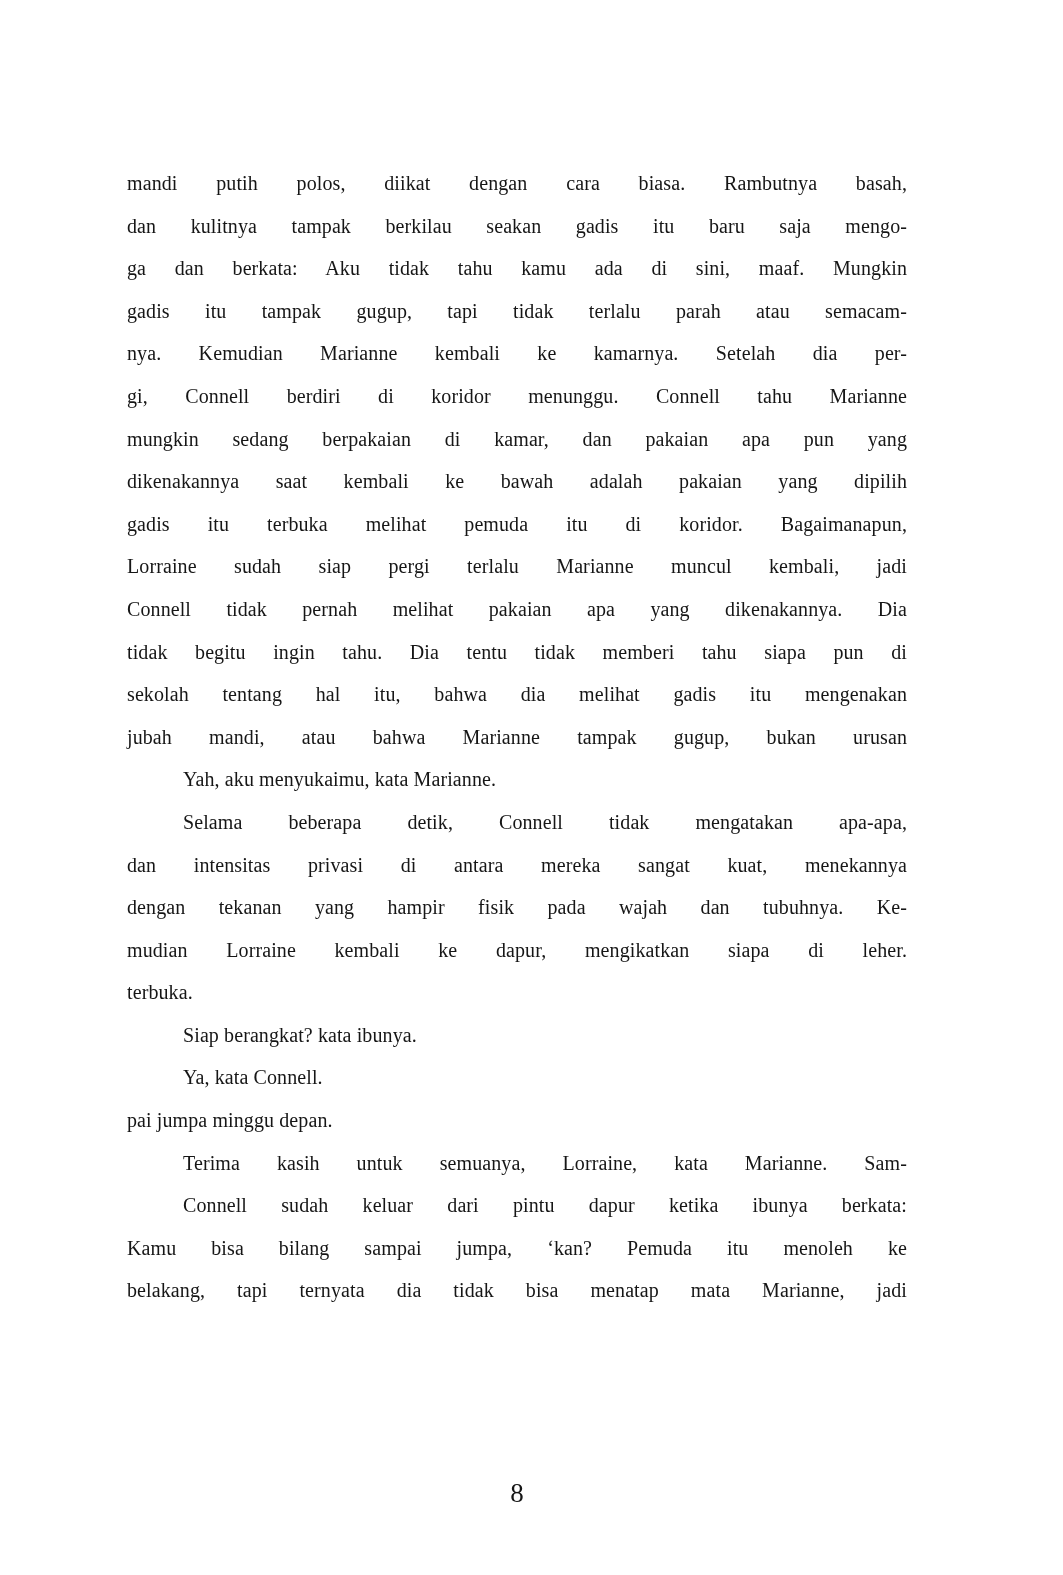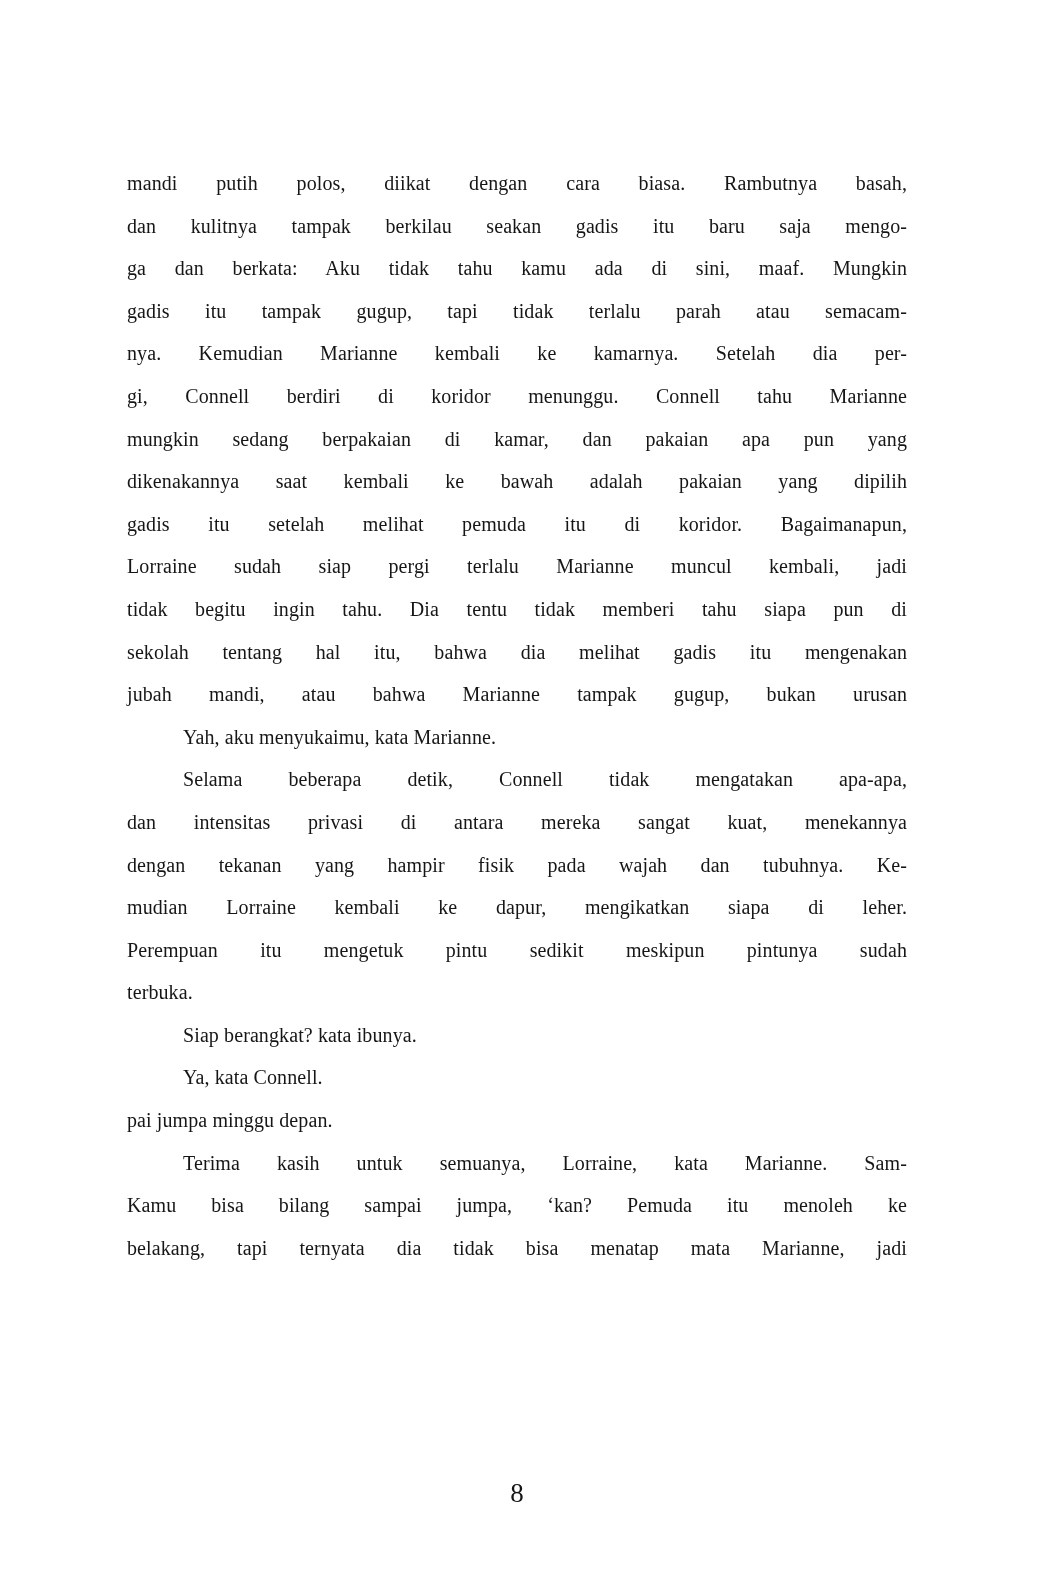--- a/index.html
+++ b/index.html
@@ -52,53 +52,54 @@
 
   <div class="para">
     <div class="ln">mandi putih polos, diikat dengan cara biasa. Rambutnya basah,</div>
     <div class="ln">dan kulitnya tampak berkilau seakan gadis itu baru saja mengo-</div>
     <div class="ln">ga dan berkata: Aku tidak tahu kamu ada di sini, maaf. Mungkin</div>
     <div class="ln">gadis itu tampak gugup, tapi tidak terlalu parah atau semacam-</div>
     <div class="ln">nya. Kemudian Marianne kembali ke kamarnya. Setelah dia per-</div>
     <div class="ln">gi, Connell berdiri di koridor menunggu. Connell tahu Marianne</div>
     <div class="ln">mungkin sedang berpakaian di kamar, dan pakaian apa pun yang</div>
     <div class="ln">dikenakannya saat kembali ke bawah adalah pakaian yang dipilih</div>
-    <div class="ln">gadis itu setelah melihat pemuda itu di koridor. Bagaimanapun,</div>
+    <div class="ln">gadis itu terbuka melihat pemuda itu di koridor. Bagaimanapun,</div>
     <div class="ln">Lorraine sudah siap pergi terlalu Marianne muncul kembali, jadi</div>
+    <div class="ln">Connell tidak pernah melihat pakaian apa yang dikenakannya. Dia</div>
     <div class="ln">tidak begitu ingin tahu. Dia tentu tidak memberi tahu siapa pun di</div>
     <div class="ln">sekolah tentang hal itu, bahwa dia melihat gadis itu mengenakan</div>
     <div class="ln">jubah mandi, atau bahwa Marianne tampak gugup, bukan urusan</div>
   </div>
 
   <div class="para">
     <div class="ln ind end">Yah, aku menyukaimu, kata Marianne.</div>
   </div>
 
   <div class="para">
     <div class="ln ind">Selama beberapa detik, Connell tidak mengatakan apa-apa,</div>
     <div class="ln">dan intensitas privasi di antara mereka sangat kuat, menekannya</div>
     <div class="ln">dengan tekanan yang hampir fisik pada wajah dan tubuhnya. Ke-</div>
     <div class="ln">mudian Lorraine kembali ke dapur, mengikatkan siapa di leher.</div>
-    <div class="ln">Perempuan itu mengetuk pintu sedikit meskipun pintunya sudah</div>
     <div class="ln end">terbuka.</div>
   </div>
 
   <div class="para">
     <div class="ln ind end">Siap berangkat? kata ibunya.</div>
   </div>
 
   <div class="para">
     <div class="ln ind end">Ya, kata Connell.</div>
   </div>
 
   <div class="para">
     <div class="ln end">pai jumpa minggu depan.</div>
     <div class="ln ind">Terima kasih untuk semuanya, Lorraine, kata Marianne. Sam-</div>
   </div>
 
   <div class="para">
+    <div class="ln ind">Connell sudah keluar dari pintu dapur ketika ibunya berkata:</div>
     <div class="ln">Kamu bisa bilang sampai jumpa, ‘kan? Pemuda itu menoleh ke</div>
     <div class="ln">belakang, tapi ternyata dia tidak bisa menatap mata Marianne, jadi</div>
   </div>
 
 </div>
 
 <div class="page-number">8</div>
 
 </body></html>

